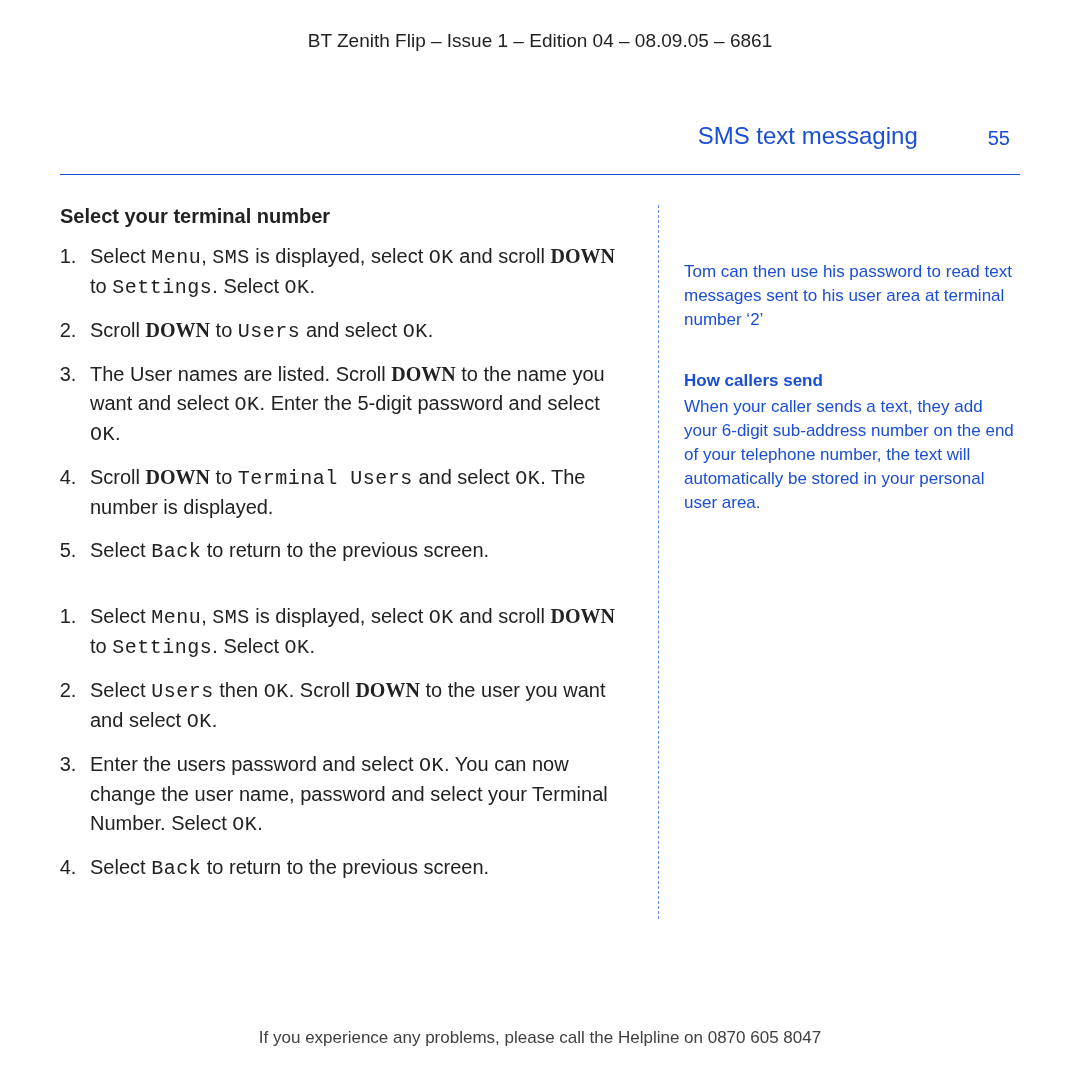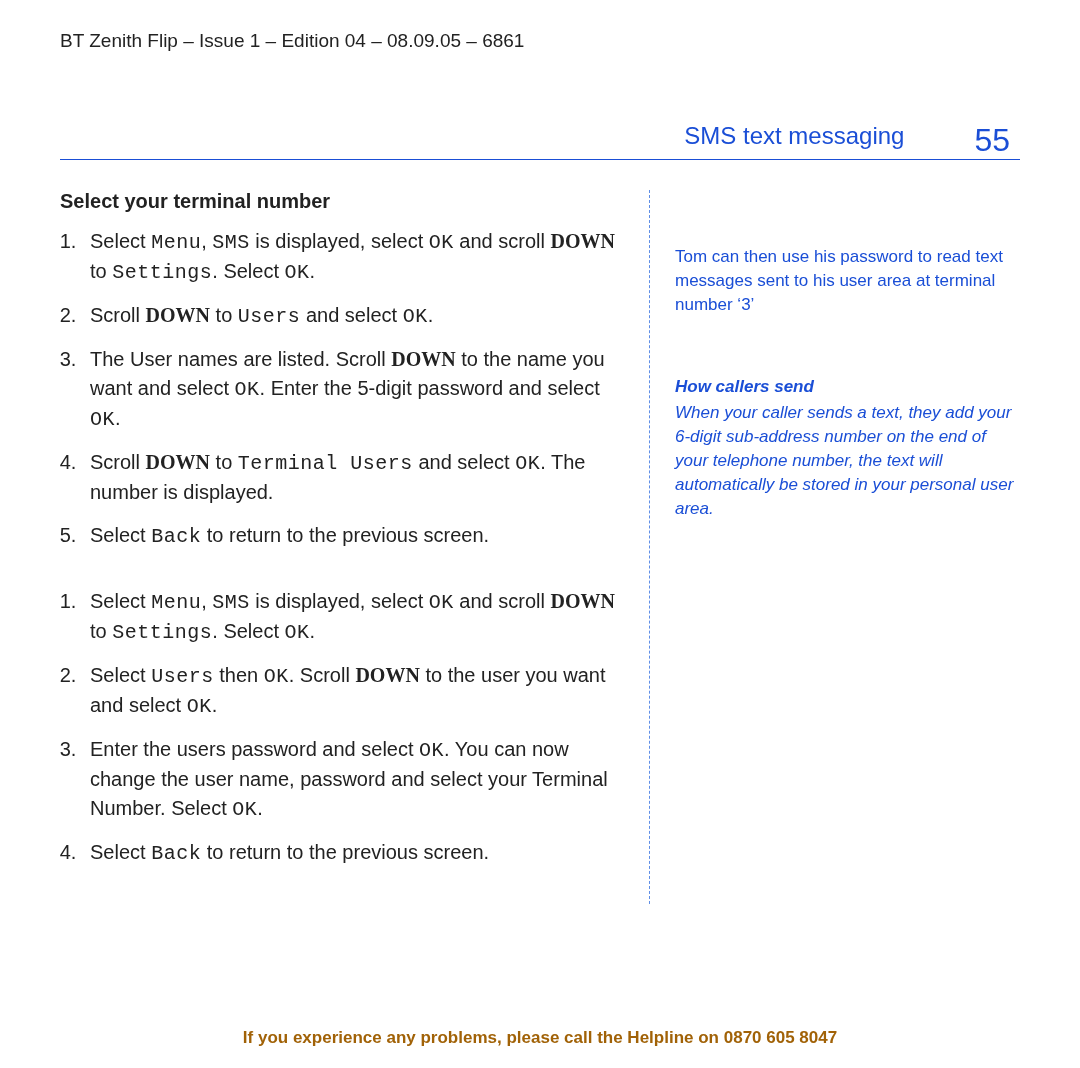--- a/index.html
+++ b/index.html
@@ -12,48 +12,49 @@
     height: 1068px;
     box-sizing: border-box;
   }
   .page {
     padding: 30px 60px 20px 60px;
     box-sizing: border-box;
     position: relative;
     height: 100%;
   }
   .docline {
+    text-align: center;
     font-size: 19px;
     color: #222;
     margin-bottom: 70px;
   }
   .header-row {
     display: flex;
     justify-content: flex-end;
-    align-items: flex-start;
-    margin-bottom: 0;
+    align-items: flex-end;
+    margin-bottom: 24px;
     padding-right: 10px;
   }
   .section-title {
     color: #1a4ed6;
     font-size: 24px;
     margin-right: 70px;
   }
   .page-number {
     color: #1a4ed6;
-    font-size: 32px;
+    font-size: 20px;
   }
   .rule {
     border: none;
     border-top: 1.5px solid #1a4ed6;
     margin: 0 0 30px 0;
   }
   .columns {
     display: flex;
-    gap: 4px;
+    gap: 13px;
   }
   .main-col {
     flex: 0 0 560px;
     padding-right: 25px;
     font-size: 20px;
     color: #222;
   }
   .side-col {
     flex: 1;
     border-left: 1.5px dashed #5f8ee6;
@@ -80,35 +81,35 @@
   .lcd {
     font-family: "Courier New", monospace;
     letter-spacing: 0.5px;
     margin-top: 40px;
   }
   strong { font-weight: 700; font-family: Liberation Serif, serif; }
   .side-p {
     margin: 0 0 18px 0;
     line-height: 1.4;
   }
-  .side-group2 { margin-top: 60px; font-style: italic; }
+  .side-group2 { margin-top: 39px; }
   .side-h {
     font-weight: 700;
     color: #1a4ed6;
     margin: 0 0 2px 0;
     line-height: 1.35;
   }
   .footer {
     position: absolute;
     left: 0; right: 0;
     bottom: 20px;
     text-align: center;
     font-size: 17px;
-    font-weight: 700;
-    color: #a16207;
+    font-weight: 400;
+    color: #404040;
   }
 </style>
 </head>
 <body>
 
 <div class="page">
 
   <div class="docline">BT Zenith Flip – Issue 1 – Edition 04 – 08.09.05 – 6861</div>
 
   <div class="header-row">
@@ -150,21 +151,21 @@
           <span>Enter the users password and select </span><span class="lcd">OK</span><span>. You can now change the user name, password and select your Terminal Number. Select </span><span class="lcd">OK</span><span>.</span>
         </li>
         <li>
           <span>Select </span><span class="lcd">Back</span><span> to return to the previous screen.</span>
         </li>
       </ol>
 
     </div>
 
     <div class="side-col">
-      <p class="side-p">Tom can then use his password to read text messages sent to his user area at terminal number ‘3’</p>
+      <p class="side-p">Tom can then use his password to read text messages sent to his user area at terminal number ‘2’</p>
 
       <div class="side-group2">
         <p class="side-h">How callers send</p>
         <p class="side-p" style="margin-top:2px">When your caller sends a text, they add your 6-digit sub-address number on the end of your telephone number, the text will automatically be stored in your personal user area.</p>
       </div>
     </div>
   </div>
 
   <div class="footer">
     <span>If you experience any problems, please call the Helpline on </span><span>0870 605 8047</span>

